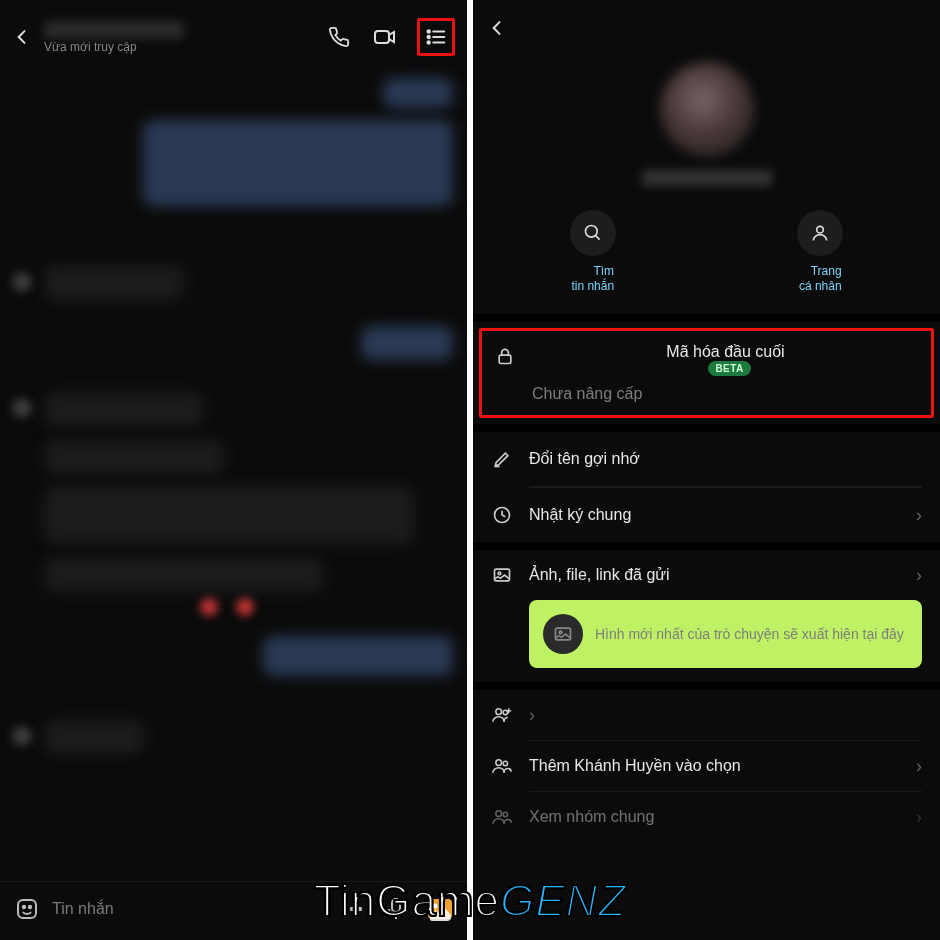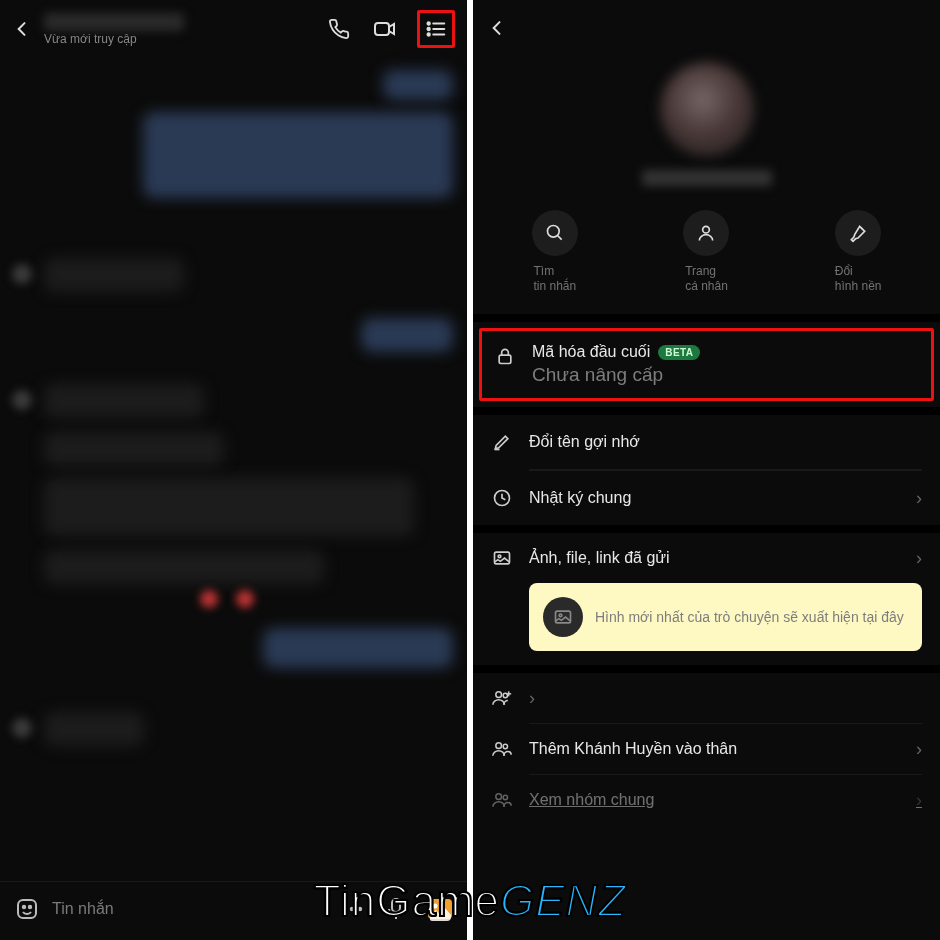--- a/index.html
+++ b/index.html
@@ -25,21 +25,21 @@
     display: flex;
     flex-direction: column;
     position: relative;
     overflow: hidden;
   }
 
   
   .left-header {
     display: flex;
     align-items: center;
-    padding: 10px 8px 6px 8px;
+    padding: 18px 8px 6px 8px;
     gap: 8px;
   }
   .back-btn {
     width: 28px; height: 28px;
     display: flex; align-items: center; justify-content: center;
     cursor: pointer;
   }
   .left-title { flex: 1; display: flex; flex-direction: column; gap: 1px; }
   .left-name {
     width: 140px; height: 18px;
@@ -167,22 +167,22 @@
     width: 90px;
   }
   .quick-circle {
     width: 46px; height: 46px;
     border-radius: 50%;
     background: #1d1d1d;
     display: flex; align-items: center; justify-content: center;
   }
   .quick-label {
     font-size: 12px;
-    color: #737373;
-    text-align: left;
+    color: #7dd3fc;
+    text-align: right;
     line-height: 1.25;
     white-space: pre-line;
   }
   .sep { height: 8px; background: #000; }
 
   .opt-row {
     display: flex;
     align-items: center;
     gap: 16px;
     padding: 16px 18px;
@@ -194,23 +194,23 @@
     width: 22px; height: 22px;
     display: flex; align-items: center; justify-content: center;
     color: #ccc;
   }
   .opt-text {
     flex: 1;
     font-size: 16px;
     color: #e8e8e8;
   }
   .opt-sub {
-    font-size: 19px;
+    font-size: 16px;
     color: #7d7d7d;
-    margin-top: 3px;
+    margin-top: 9px;
   }
   .opt-right {
     color: #666;
     font-size: 18px;
   }
   .badge-beta {
     background: #1d7a3e;
     color: #cefad8;
     font-size: 10px;
     font-weight: 600;
@@ -234,41 +234,40 @@
   }
   .toggle-knob {
     width: 22px; height: 22px;
     border-radius: 50%;
     background: #ddd;
     position: absolute;
     top: 2px; left: 2px;
   }
   .media-preview {
     margin: 0 18px 14px 56px;
-    background: #fef9c3;
+    background: #bef264;
     border-radius: 8px;
     padding: 14px;
     display: flex;
     gap: 12px;
     align-items: center;
   }
   .media-thumb {
     width: 40px; height: 40px;
     border-radius: 50%;
     background: #2a2a2a;
     display: flex; align-items: center; justify-content: center;
   }
   .media-text {
     font-size: 14px;
     color: #7d7d7d;
     line-height: 1.35;
   }
   .dimmed-row {
     opacity: 0.45;
-    text-decoration: underline;
   }
 
   
   .watermark {
     position: absolute;
     left: 50%;
     bottom: 14px;
     transform: translateX(-50%);
     font-family: Impact, "Arial Black", sans-serif;
     font-size: 44px;
@@ -413,44 +412,34 @@
       <div class="quick">
         <div class="quick-circle">
             <svg width="20" height="20" viewBox="0 0 24 24" fill="none" stroke="#ddd" stroke-width="2">
               <circle cx="12" cy="8" r="4"></circle>
               <path d="M4 21c0-4 4-7 8-7s8 3 8 7"></path>
             </svg>
           </div>
         <div class="quick-label">Trang
 cá nhân</div>
       </div>
-      <div class="quick">
-        <div class="quick-circle">
-            <svg width="20" height="20" viewBox="0 0 24 24" fill="none" stroke="#ddd" stroke-width="2">
-              <path d="M14 4l6 6-8 8-3 1-3 3-2-2 3-3 1-3z"></path>
-              <path d="M17 7l-1-1"></path>
-            </svg>
-          </div>
-        <div class="quick-label">Đổi
-hình nền</div>
-      </div>
     </div>
 
     <div class="sep"></div>
 
     <div class="highlight-row">
       <div style="display:flex; align-items:flex-start; gap:16px; cursor:pointer;">
         <div class="opt-icon" style="margin-top:2px;">
             <svg width="20" height="20" viewBox="0 0 24 24" fill="none" stroke="#ccc" stroke-width="2">
               <rect x="5" y="11" width="14" height="10" rx="2"></rect>
               <path d="M8 11V8a4 4 0 0 1 8 0v3"></path>
             </svg>
           </div>
         <div style="flex:1;">
-          <div style="display:flex; align-items:center;">
+          <div style="display:flex; align-items:center;flex-direction:column;">
             <span class="opt-text" style="flex:none;">Mã hóa đầu cuối</span>
             <span class="badge-beta">BETA</span>
           </div>
           <div class="opt-sub">Chưa nâng cấp</div>
         </div>
       </div>
     </div>
 
     <div class="sep"></div>
 
@@ -521,21 +510,21 @@
 
     <div class="opt-row thin">
       <div class="opt-icon">
           <svg width="22" height="20" viewBox="0 0 26 24" fill="none" stroke="#ccc" stroke-width="1.8">
             <circle cx="9" cy="8" r="3.4"></circle>
             <circle cx="17" cy="9" r="2.6"></circle>
             <path d="M2 20c0-3.5 3.5-6 7-6s7 2.5 7 6"></path>
             <path d="M15 20c0-2.8 2.5-5 5-5s4 2 4 4"></path>
           </svg>
         </div>
-      <div class="opt-text">Thêm Khánh Huyền vào thân</div>
+      <div class="opt-text">Thêm Khánh Huyền vào chọn</div>
       <div class="opt-right">›</div>
     </div>
     <div class="divider"></div>
 
     <div class="opt-row thin dimmed-row">
       <div class="opt-icon">
           <svg width="22" height="20" viewBox="0 0 26 24" fill="none" stroke="#ccc" stroke-width="1.8">
             <circle cx="9" cy="8" r="3.4"></circle>
             <circle cx="17" cy="9" r="2.6"></circle>
             <path d="M2 20c0-3.5 3.5-6 7-6s7 2.5 7 6"></path>

